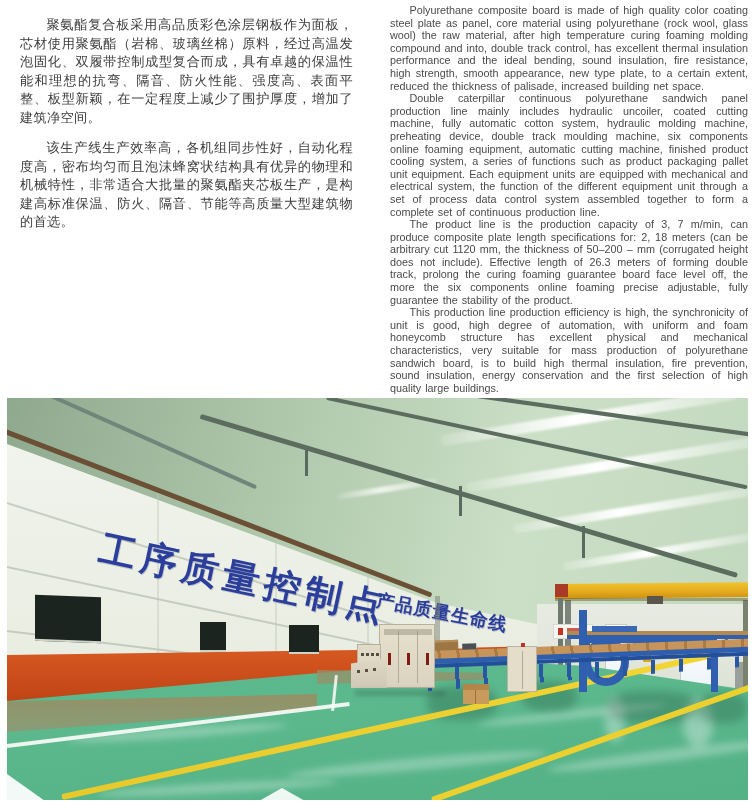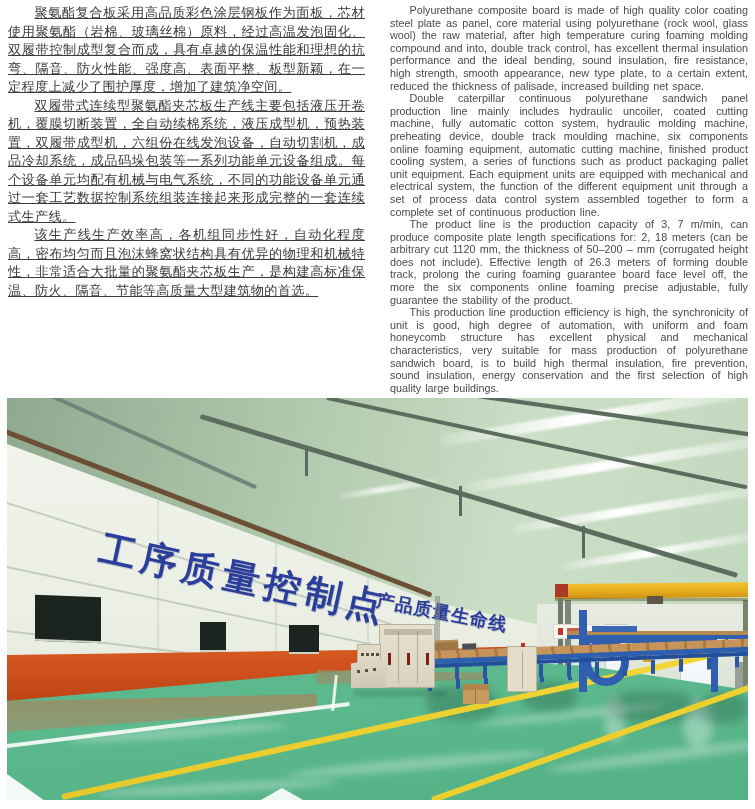--- a/index.html
+++ b/index.html
@@ -3,21 +3,21 @@
 <meta charset="utf-8">
 <style>
   html,body{margin:0;padding:0;}
   body{
     width:755px;height:809px;position:relative;background:#ffffff;
     font-family:"Liberation Sans",sans-serif;color:#3f3f3f;overflow:hidden;
   }
   
   .col{position:absolute;top:4px;text-align:justify;}
   .col-zh{left:8px;width:357px;font-size:13.2px;line-height:18.5px;letter-spacing:.3px;color:#3c3c3c;}
-  .col-zh p{margin:0;text-indent:2em;text-decoration:underline;}
+  .col-zh p{margin:12px;text-indent:2em;}
   .col-en{left:390px;width:358px;font-size:10.8px;line-height:12.6px;color:#4a4a4a;}
   .col-en p{margin:0;text-indent:1.8em;word-spacing:1px;}
   
   .photo{position:absolute;left:7px;top:398px;width:741px;height:402px;overflow:hidden;background:#c9dcc4;}
   .abs{position:absolute;}
   .lt{position:absolute;background:linear-gradient(90deg,rgba(255,255,255,.15),#ffffff 45%,rgba(255,255,255,.25));border-radius:6px;filter:blur(1px);transform:rotate(-9deg);}
   .rf{position:absolute;transform-origin:left top;background:#5c6d60;border-radius:2px;}
   .hp{position:absolute;background:#5a6a60;width:3px;}
   .joint{position:absolute;height:2px;background:rgba(165,175,160,.55);transform-origin:left top;}
   .vjoint{position:absolute;width:2px;background:rgba(190,198,185,.4);}
@@ -29,21 +29,20 @@
   .blue{background:#2f5fae;}
   .ystand{position:absolute;background:#d9a81f;border-radius:1px;}
   .cabbtn{position:absolute;width:3px;height:3px;background:#55503f;}
   .handle{position:absolute;width:3px;height:12px;background:#7e1d14;}
 </style>
 </head>
 <body>
 
 <div class="col col-zh">
   <p>聚氨酯复合板采用高品质彩色涂层钢板作为面板，芯材使用聚氨酯（岩棉、玻璃丝棉）原料，经过高温发泡固化、双履带控制成型复合而成，具有卓越的保温性能和理想的抗弯、隔音、防火性能、强度高、表面平整、板型新颖，在一定程度上减少了围护厚度，增加了建筑净空间。</p>
-  <p>双履带式连续型聚氨酯夹芯板生产线主要包括液压开卷机，覆膜切断装置，全自动续棉系统，液压成型机，预热装置，双履带成型机，六组份在线发泡设备，自动切割机，成品冷却系统，成品码垛包装等一系列功能单元设备组成。每个设备单元均配有机械与电气系统，不同的功能设备单元通过一套工艺数据控制系统组装连接起来形成完整的一套连续式生产线。</p>
   <p>该生产线生产效率高，各机组同步性好，自动化程度高，密布均匀而且泡沫蜂窝状结构具有优异的物理和机械特性，非常适合大批量的聚氨酯夹芯板生产，是构建高标准保温、防火、隔音、节能等高质量大型建筑物的首选。</p>
 </div>
 <div class="col col-en">
   <p>Polyurethane composite board is made of high quality color coating steel plate as panel, core material using polyurethane (rock wool, glass wool) the raw material, after high temperature curing foaming molding compound and into, double track control, has excellent thermal insulation performance and the ideal bending, sound insulation, fire resistance, high strength, smooth appearance, new type plate, to a certain extent, reduced the thickness of palisade, increased building net space.</p>
   <p>Double caterpillar continuous polyurethane sandwich panel production line mainly includes hydraulic uncoiler, coated cutting machine, fully automatic cotton system, hydraulic molding machine, preheating device, double track moulding machine, six components online foaming equipment, automatic cutting machine, finished product cooling system, a series of functions such as product packaging pallet unit equipment. Each equipment units are equipped with mechanical and electrical system, the function of the different equipment unit through a set of process data control system assembled together to form a complete set of continuous production line.</p>
   <p>The product line is the production capacity of 3, 7 m/min, can produce composite plate length specifications for: 2, 18 meters (can be arbitrary cut 1120 mm, the thickness of 50–200 – mm (corrugated height does not include). Effective length of 26.3 meters of forming double track, prolong the curing foaming guarantee board face level off, the more the six components online foaming precise adjustable, fully guarantee the stability of the product.</p>
   <p>This production line production efficiency is high, the synchronicity of unit is good, high degree of automation, with uniform and foam honeycomb structure has excellent physical and mechanical characteristics, very suitable for mass production of polyurethane sandwich board, is to build high thermal insulation, fire prevention, sound insulation, energy conservation and the first selection of high quality large buildings.</p>
 </div>
 
 <figure class="photo" style="margin:0;">

